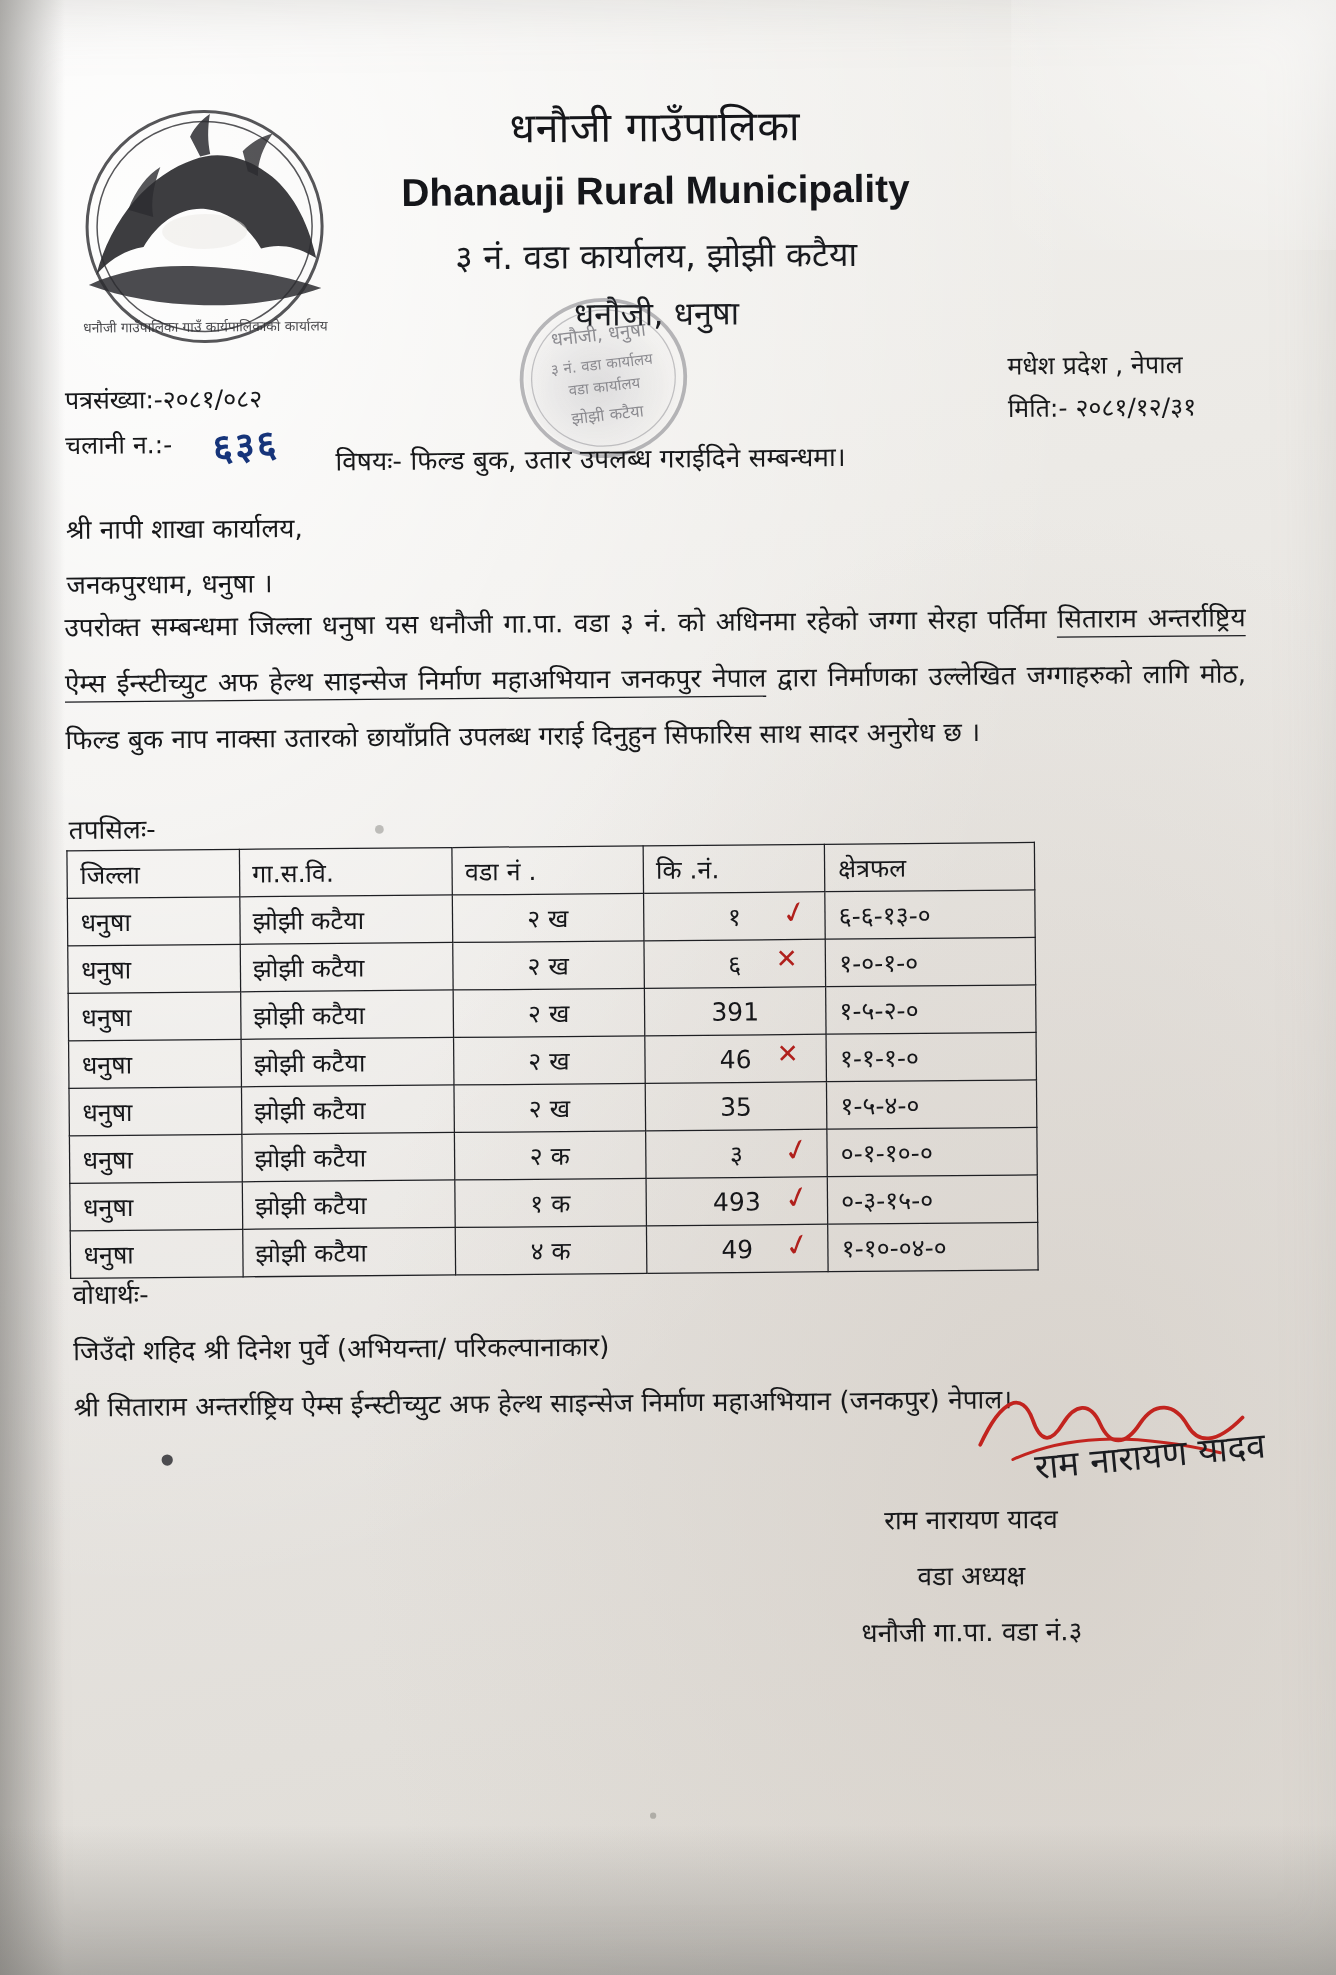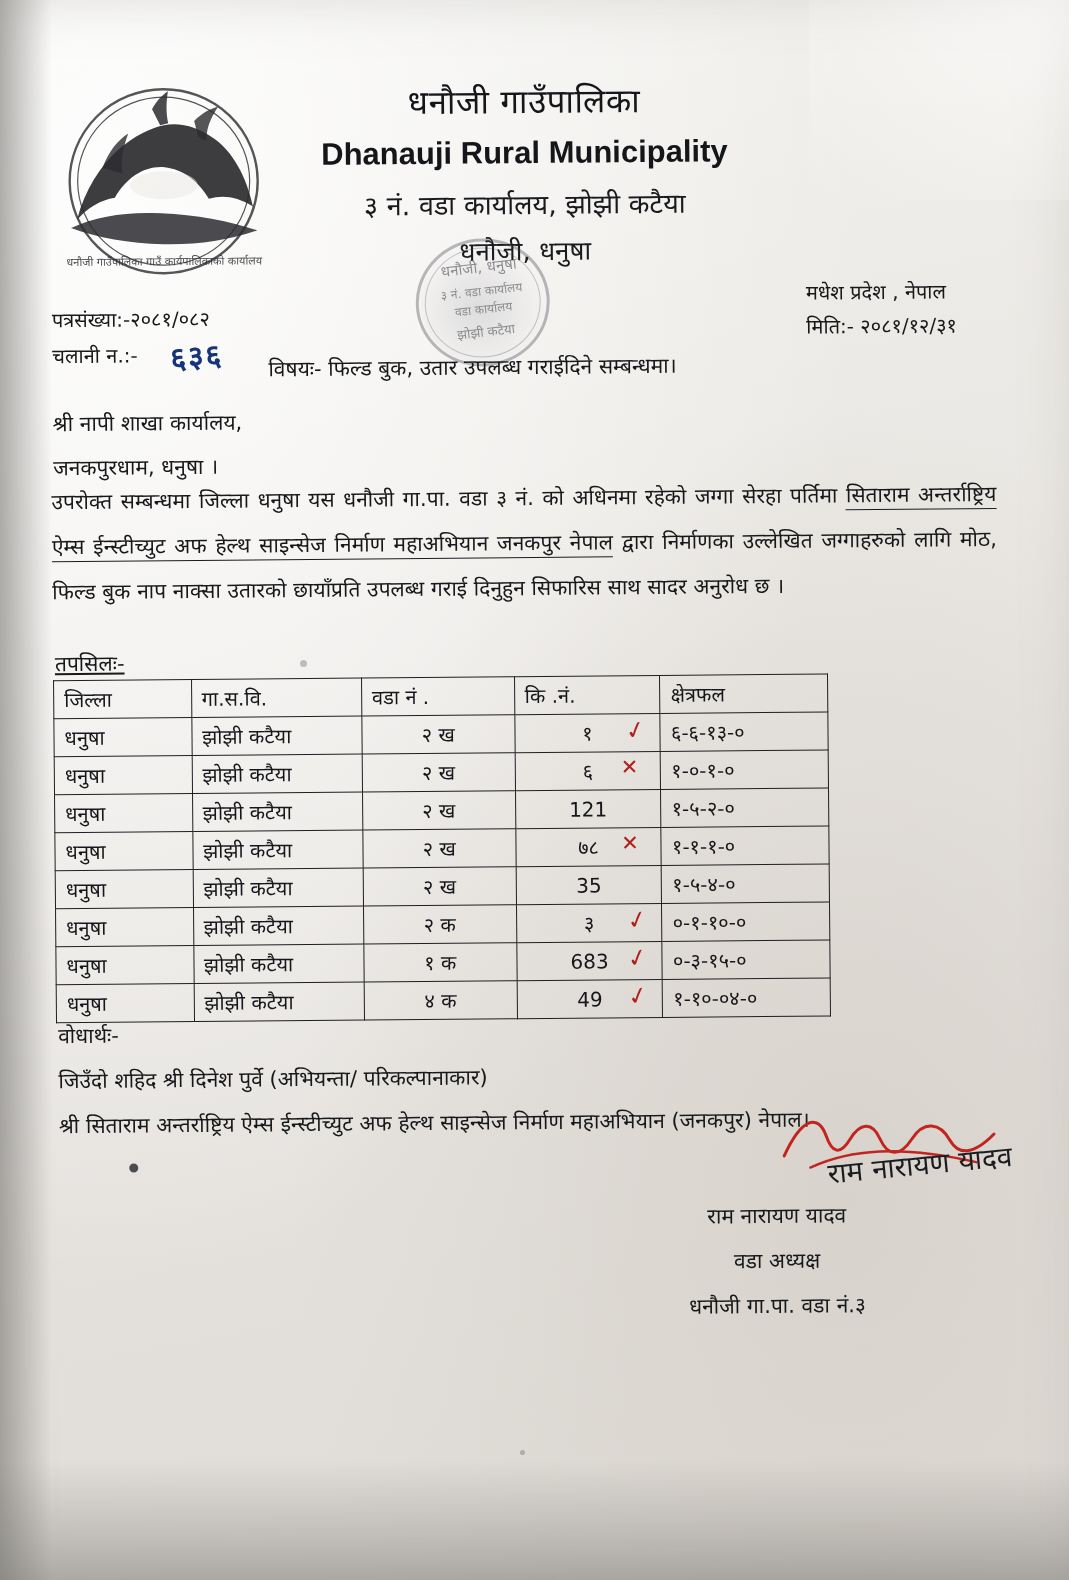--- a/index.html
+++ b/index.html
@@ -189,21 +189,20 @@
     line-height: 45px;
     text-align: justify;
   }
   .para .ul { border-bottom: 1.5px solid #1b1c20; padding-bottom: 2px; }
 
   .tapsil {
     position: absolute;
     left: 56px; top: 645px;
     font-family: "DejaVu Sans", sans-serif;
     font-size: 21px;
-    text-decoration: underline;
   }
 
   
   table.land {
     position: absolute;
     left: 54px; top: 676px;
     width: 775px;
     border-collapse: collapse;
     font-family: "DejaVu Sans", sans-serif;
     font-size: 20px;
@@ -373,49 +372,49 @@
             <td class="c-jilla">धनुषा</td>
             <td class="c-gasavi">झोझी कटैया</td>
             <td class="c-wada ctr">२ ख</td>
             <td class="c-kitta kit"><span>६</span><span class="cross">✕</span></td>
             <td class="c-area">१-०-१-०</td>
           </tr>
           <tr>
             <td class="c-jilla">धनुषा</td>
             <td class="c-gasavi">झोझी कटैया</td>
             <td class="c-wada ctr">२ ख</td>
-            <td class="c-kitta kit"><span>121</span></td>
+            <td class="c-kitta kit"><span>391</span></td>
             <td class="c-area">१-५-२-०</td>
           </tr>
           <tr>
             <td class="c-jilla">धनुषा</td>
             <td class="c-gasavi">झोझी कटैया</td>
             <td class="c-wada ctr">२ ख</td>
-            <td class="c-kitta kit"><span>७८</span><span class="cross">✕</span></td>
+            <td class="c-kitta kit"><span>46</span><span class="cross">✕</span></td>
             <td class="c-area">१-१-१-०</td>
           </tr>
           <tr>
             <td class="c-jilla">धनुषा</td>
             <td class="c-gasavi">झोझी कटैया</td>
             <td class="c-wada ctr">२ ख</td>
             <td class="c-kitta kit"><span>35</span></td>
             <td class="c-area">१-५-४-०</td>
           </tr>
           <tr>
             <td class="c-jilla">धनुषा</td>
             <td class="c-gasavi">झोझी कटैया</td>
             <td class="c-wada ctr">२ क</td>
             <td class="c-kitta kit"><span>३</span><span class="tick">✓</span></td>
             <td class="c-area">०-१-१०-०</td>
           </tr>
           <tr>
             <td class="c-jilla">धनुषा</td>
             <td class="c-gasavi">झोझी कटैया</td>
             <td class="c-wada ctr">१ क</td>
-            <td class="c-kitta kit"><span>683</span><span class="tick">✓</span></td>
+            <td class="c-kitta kit"><span>493</span><span class="tick">✓</span></td>
             <td class="c-area">०-३-१५-०</td>
           </tr>
           <tr>
             <td class="c-jilla">धनुषा</td>
             <td class="c-gasavi">झोझी कटैया</td>
             <td class="c-wada ctr">४ क</td>
             <td class="c-kitta kit"><span>49</span><span class="tick">✓</span></td>
             <td class="c-area">१-१०-०४-०</td>
           </tr>
         </tbody>

